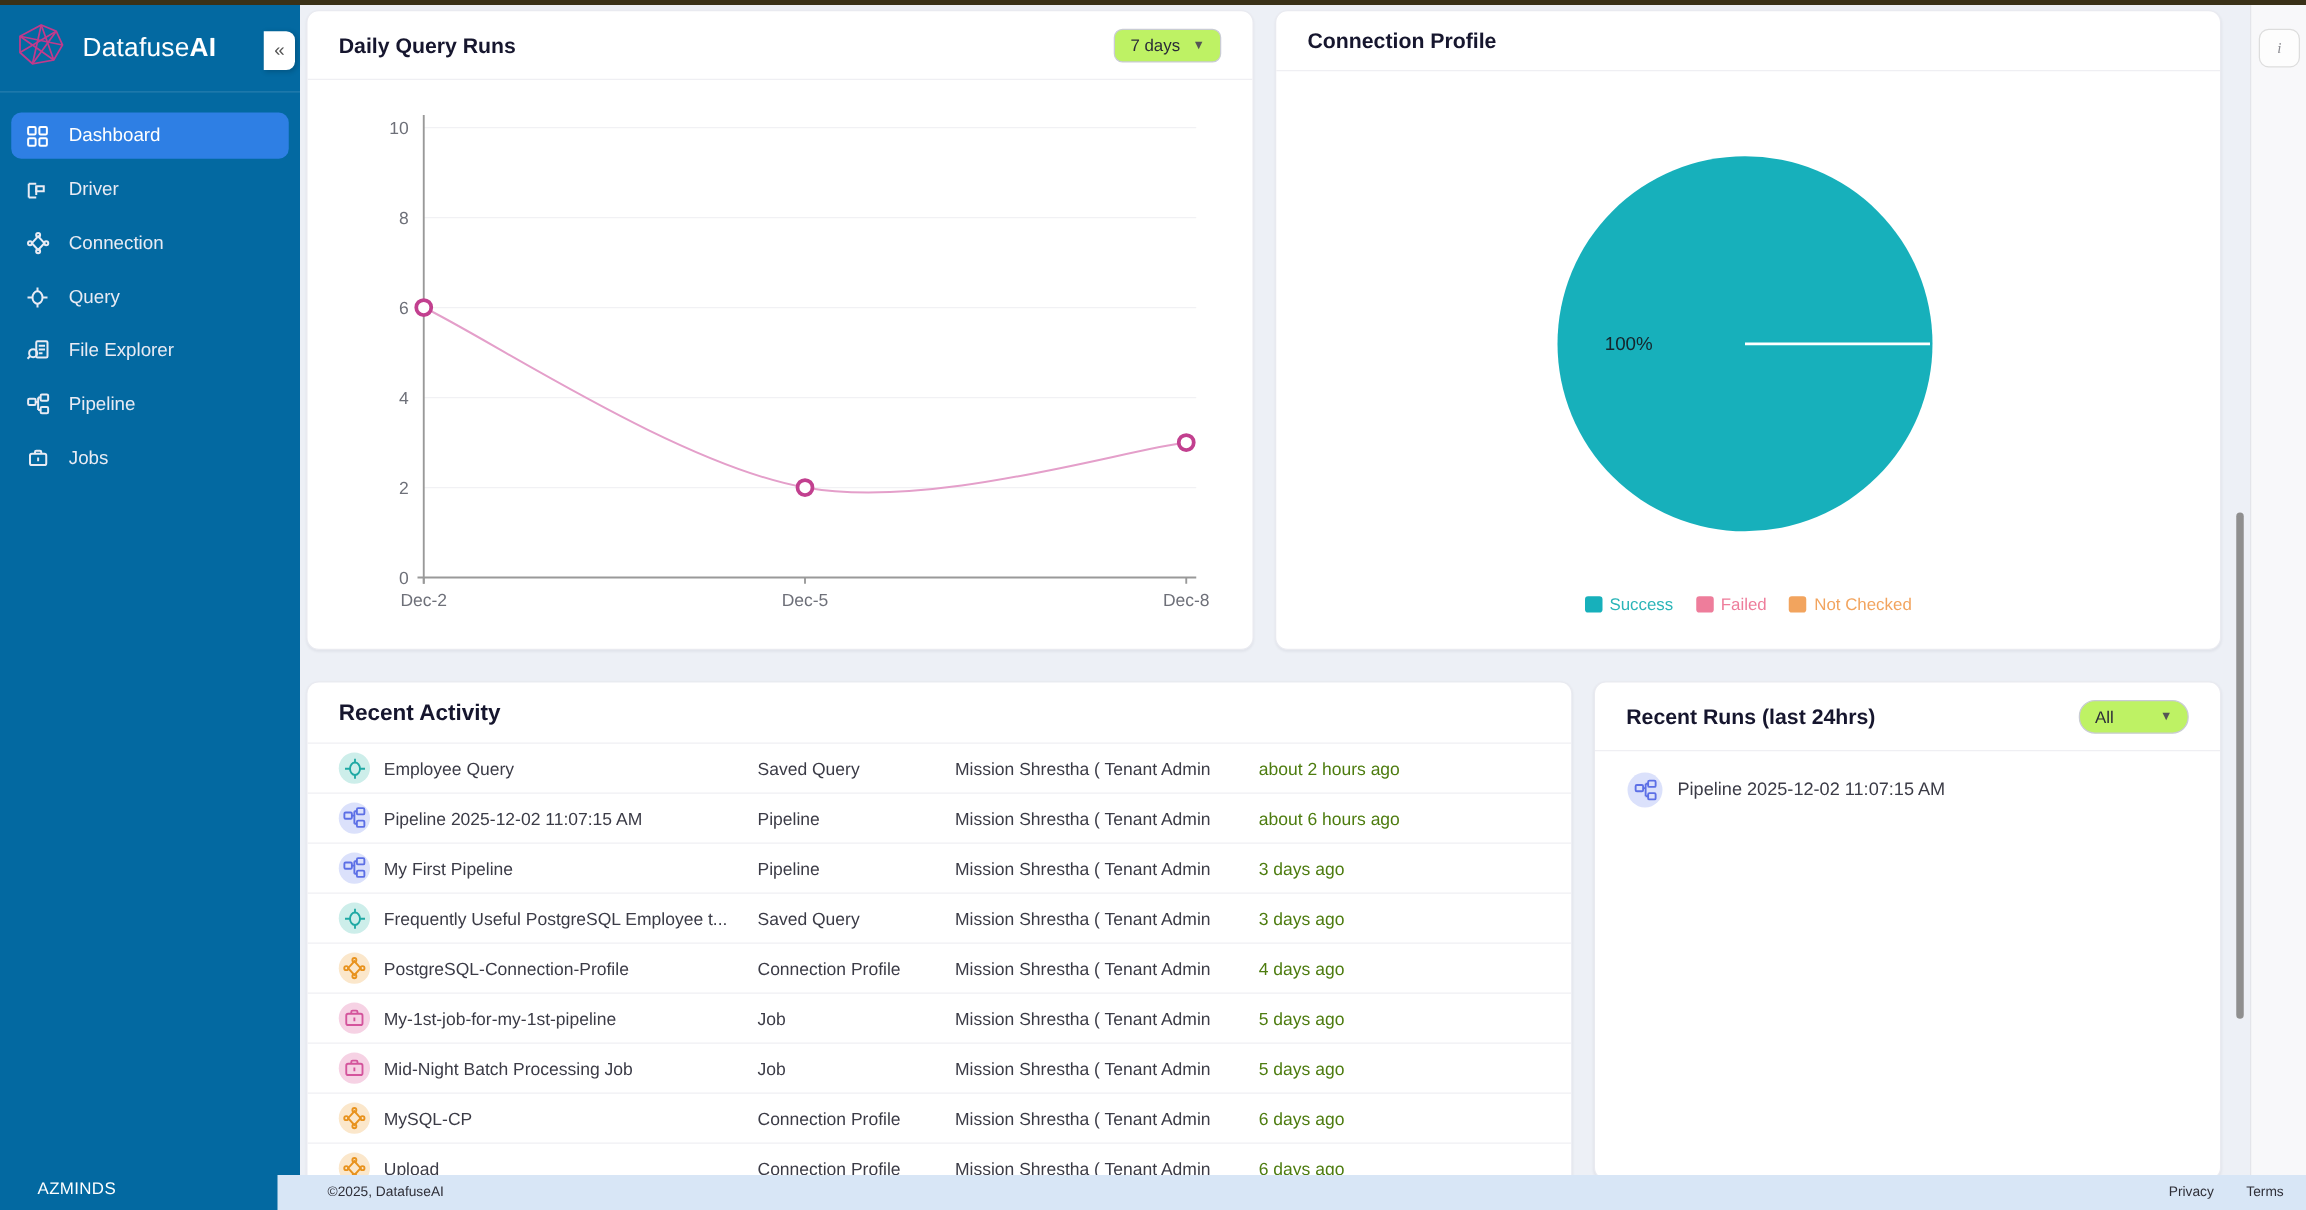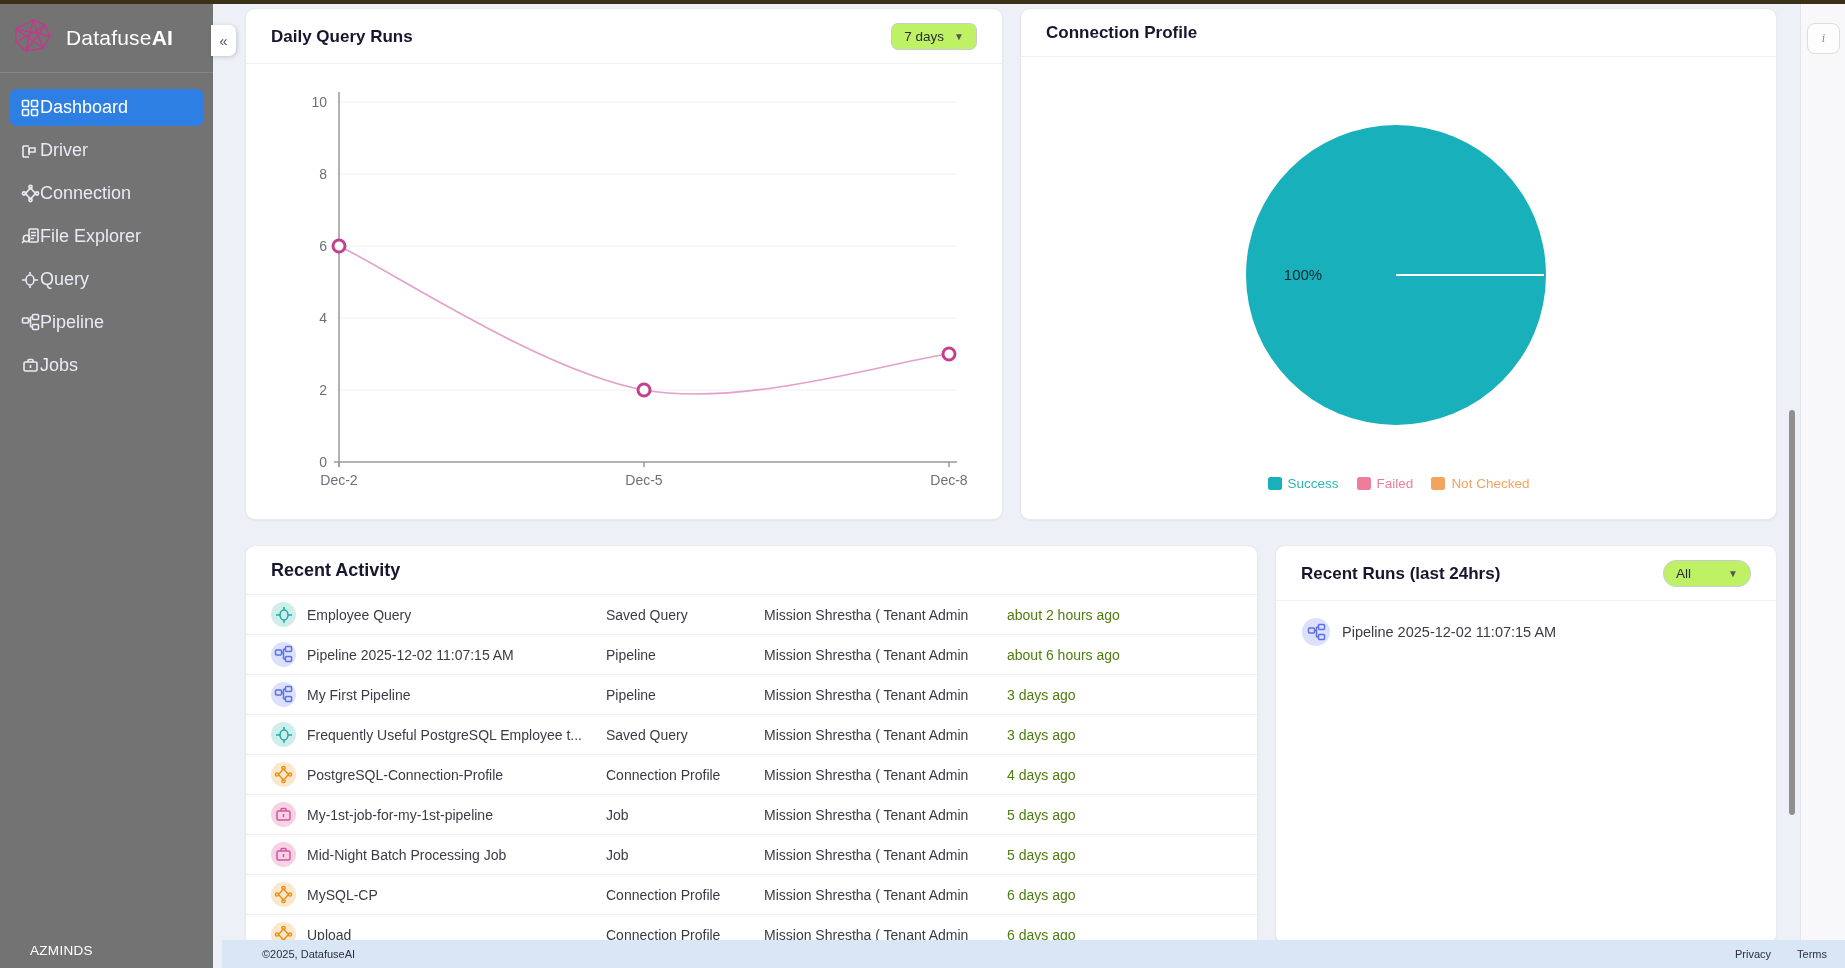--- a/index.html
+++ b/index.html
@@ -3,29 +3,29 @@
 <meta charset="utf-8">
 <style>
   * { margin:0; padding:0; box-sizing:border-box; }
   html,body { width:1845px; height:968px; overflow:hidden;
     font-family:"Liberation Sans", sans-serif; background:#edf0f6; }
 
   
   .top-strip { position:absolute; left:0; top:0; width:1845px; height:4px; background:#3a3118; }
 
   
-  .sidebar { position:absolute; left:0; top:4px; width:213px; height:964px;
-    background:#737373; color:#fff; z-index:5; }
+  .sidebar { position:absolute; left:0; top:4px; width:240px; height:964px;
+    background:#0369a1; color:#fff; z-index:5; }
   .brand { display:flex; align-items:center; gap:12px; padding:14px 14px 12px 12px; }
   .brand-text { font-size:21px; letter-spacing:.2px; color:#fff; }
   .brand-text b { font-weight:bold; }
   .side-divider { height:1px; background:rgba(255,255,255,.14); margin:2px 0 16px 0; }
   .nav { padding:0 9px; }
-  .nav-item { display:flex; align-items:center; height:37px; padding:0 11px;
-    border-radius:8px; margin-bottom:6px; color:#e9ebf4; font-size:18px; cursor:pointer; }
+  .nav-item { display:flex; align-items:center; gap:15px; height:37px; padding:0 11px;
+    border-radius:8px; margin-bottom:6px; color:#e9ebf4; font-size:15px; cursor:pointer; }
   .nav-item.active { background:#2e7fe4; color:#fff; }
   .nav-item .nicon { width:20px; height:20px; display:flex; align-items:center; justify-content:center; }
   .nav-item svg { stroke:currentColor; fill:none; stroke-width:1.6; }
   .side-footer { position:absolute; left:30px; bottom:10px; font-size:13.5px; color:#fff; letter-spacing:.3px; }
 
   
   .collapse-btn { position:absolute; left:211px; top:25px; width:25px; height:31px; background:#fff;
     border-radius:0 7px 7px 0; box-shadow:1px 1px 4px rgba(0,0,0,.18); z-index:6;
     display:flex; align-items:center; justify-content:center; color:#555; font-size:15px; cursor:pointer; }
 
@@ -140,37 +140,37 @@
             <circle cx="9.5" cy="3" r="1.6"></circle>
             <circle cx="16" cy="9.5" r="1.6"></circle>
             <circle cx="9.5" cy="16" r="1.6"></circle>
             <circle cx="3" cy="9.5" r="1.6"></circle>
           </svg>
         </span>
         <span>Connection</span>
       </div>
       <div class="nav-item">
         <span class="nicon">
+          <svg width="18" height="18" viewBox="0 0 18 18">
+            <ellipse cx="9" cy="9" rx="4" ry="5"></ellipse>
+            <path d="M9 1 L9 4 M9 14 L9 17 M1 9 L5 9 M13 9 L17 9"></path>
+          </svg>
+        </span>
+        <span>Query</span>
+      </div>
+      <div class="nav-item">
+        <span class="nicon">
           <svg width="19" height="19" viewBox="0 0 19 19">
             <rect x="8" y="2" width="9" height="13" rx="1"></rect>
             <path d="M10 5.5 L15 5.5 M10 8.5 L15 8.5 M10 11.5 L13 11.5"></path>
             <circle cx="5.5" cy="11.5" r="3.2"></circle>
             <path d="M3.2 13.8 L1 16"></path>
           </svg>
         </span>
         <span>File Explorer</span>
-      </div>
-      <div class="nav-item">
-        <span class="nicon">
-          <svg width="18" height="18" viewBox="0 0 18 18">
-            <ellipse cx="9" cy="9" rx="4" ry="5"></ellipse>
-            <path d="M9 1 L9 4 M9 14 L9 17 M1 9 L5 9 M13 9 L17 9"></path>
-          </svg>
-        </span>
-        <span>Query</span>
       </div>
       <div class="nav-item">
         <span class="nicon">
           <svg width="19" height="19" viewBox="0 0 19 19">
             <rect x="1.5" y="5" width="6" height="5" rx="1"></rect>
             <rect x="11.5" y="1.5" width="6" height="5" rx="1"></rect>
             <rect x="11.5" y="11.5" width="6" height="5" rx="1"></rect>
             <path d="M7.5 7.5 L9.5 7.5 M9.5 4 L9.5 14 M9.5 4 L11.5 4 M9.5 14 L11.5 14"></path>
           </svg>
         </span>

